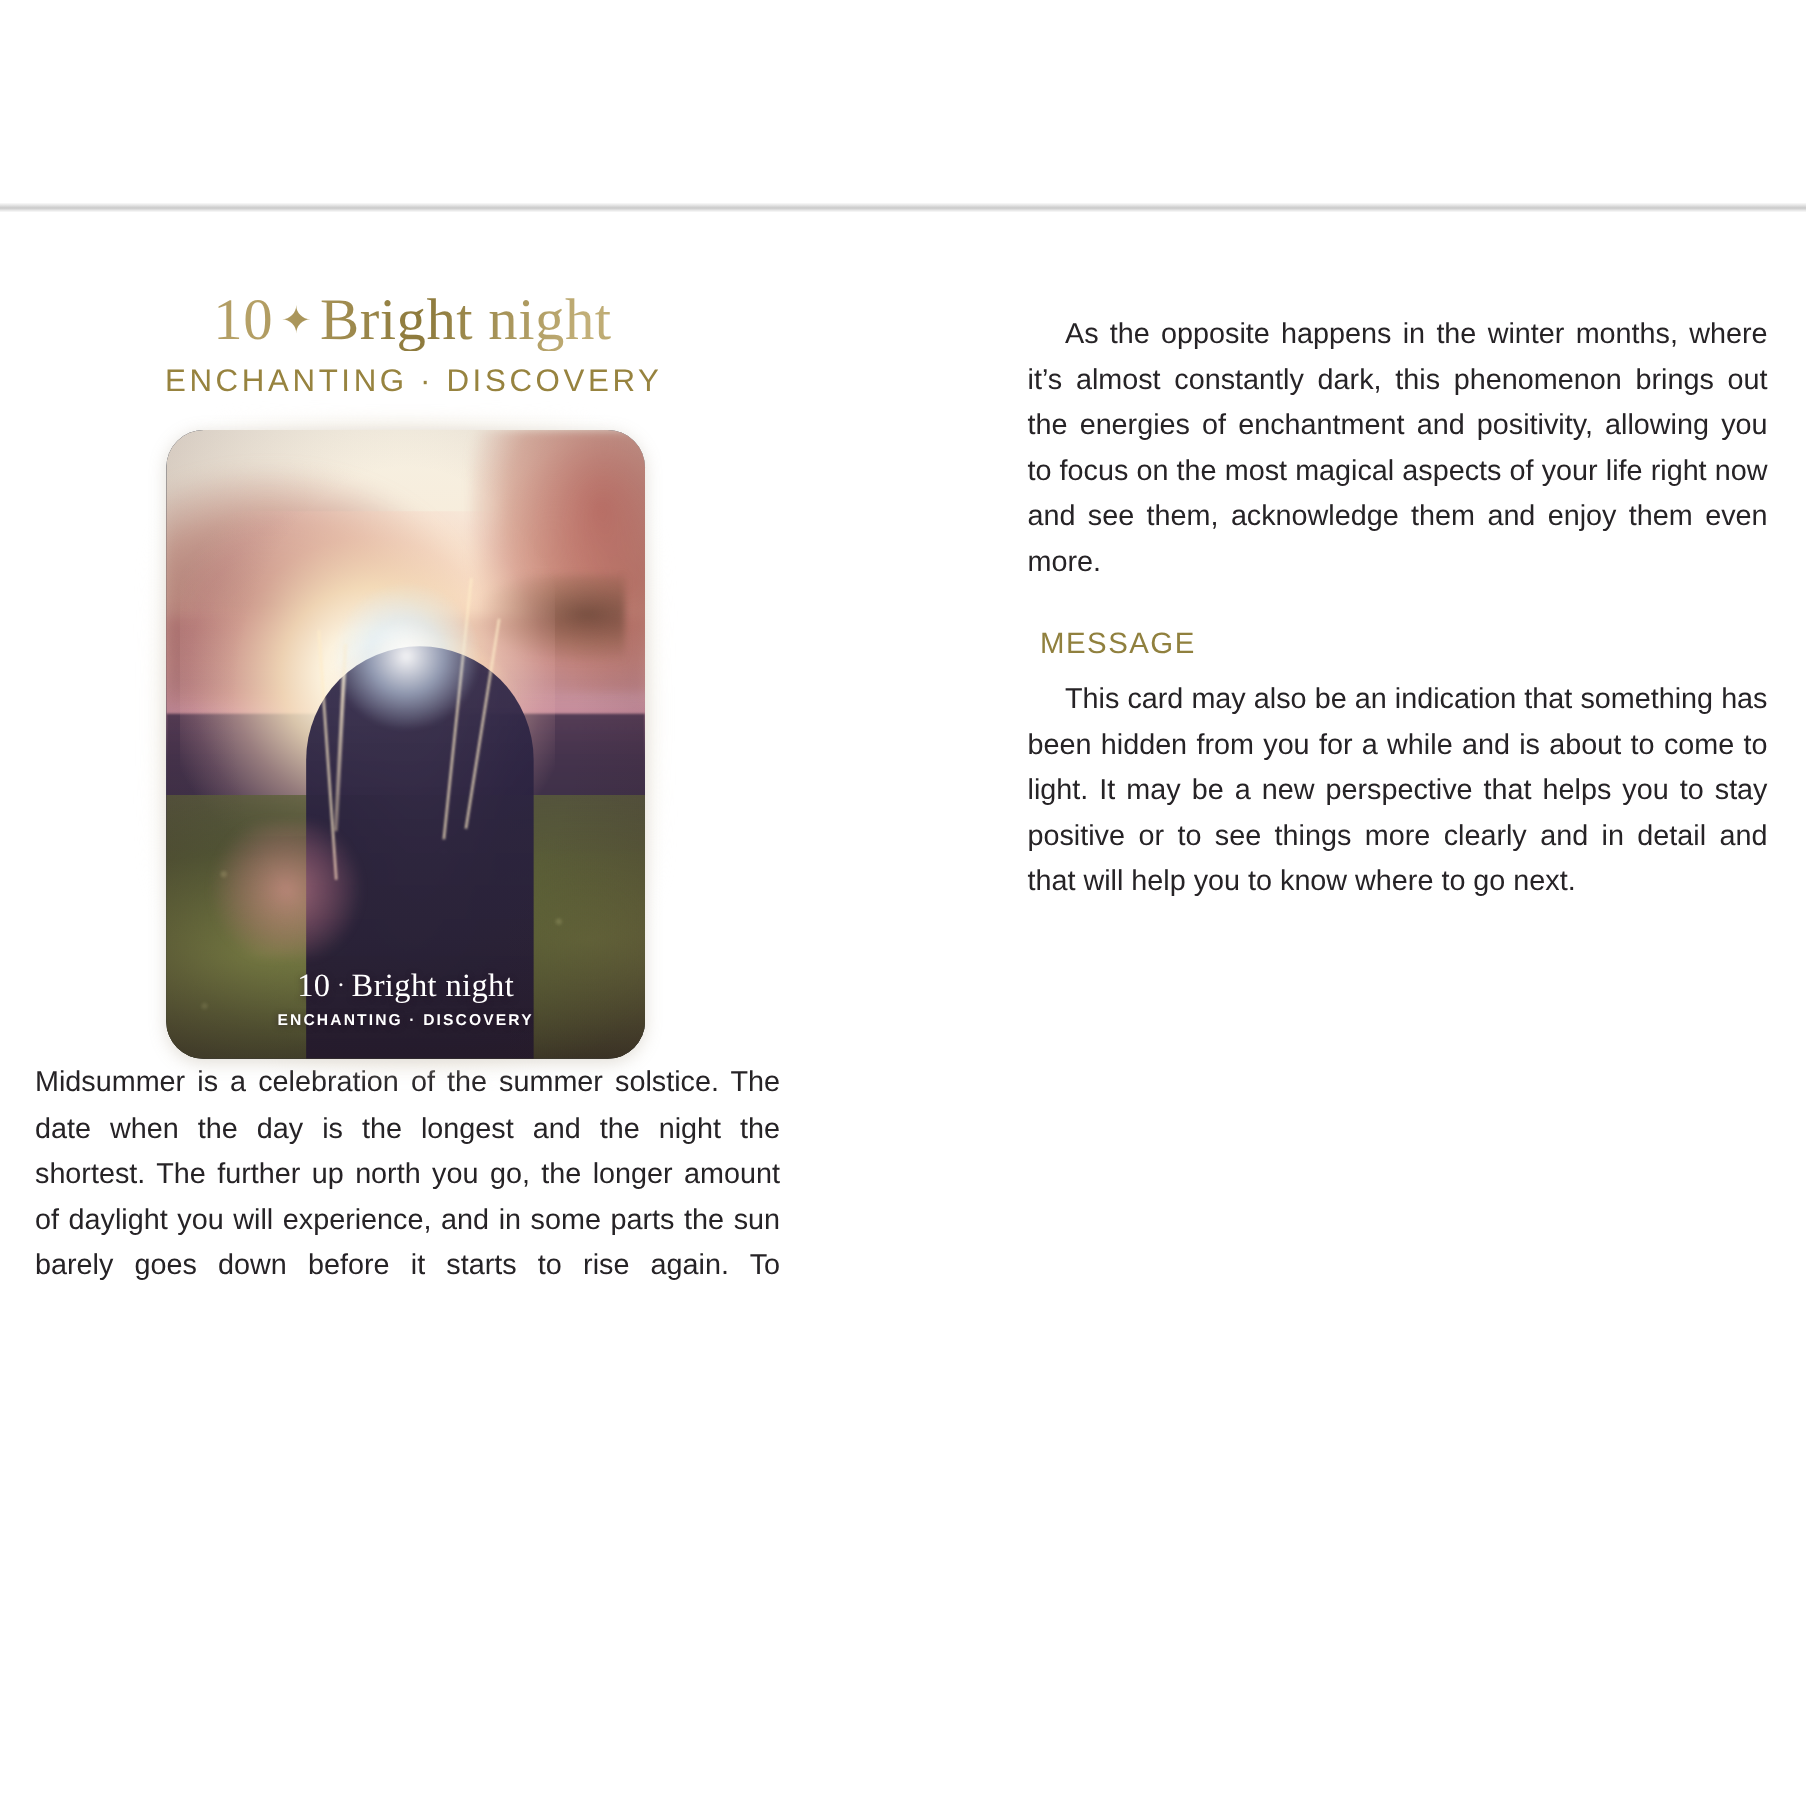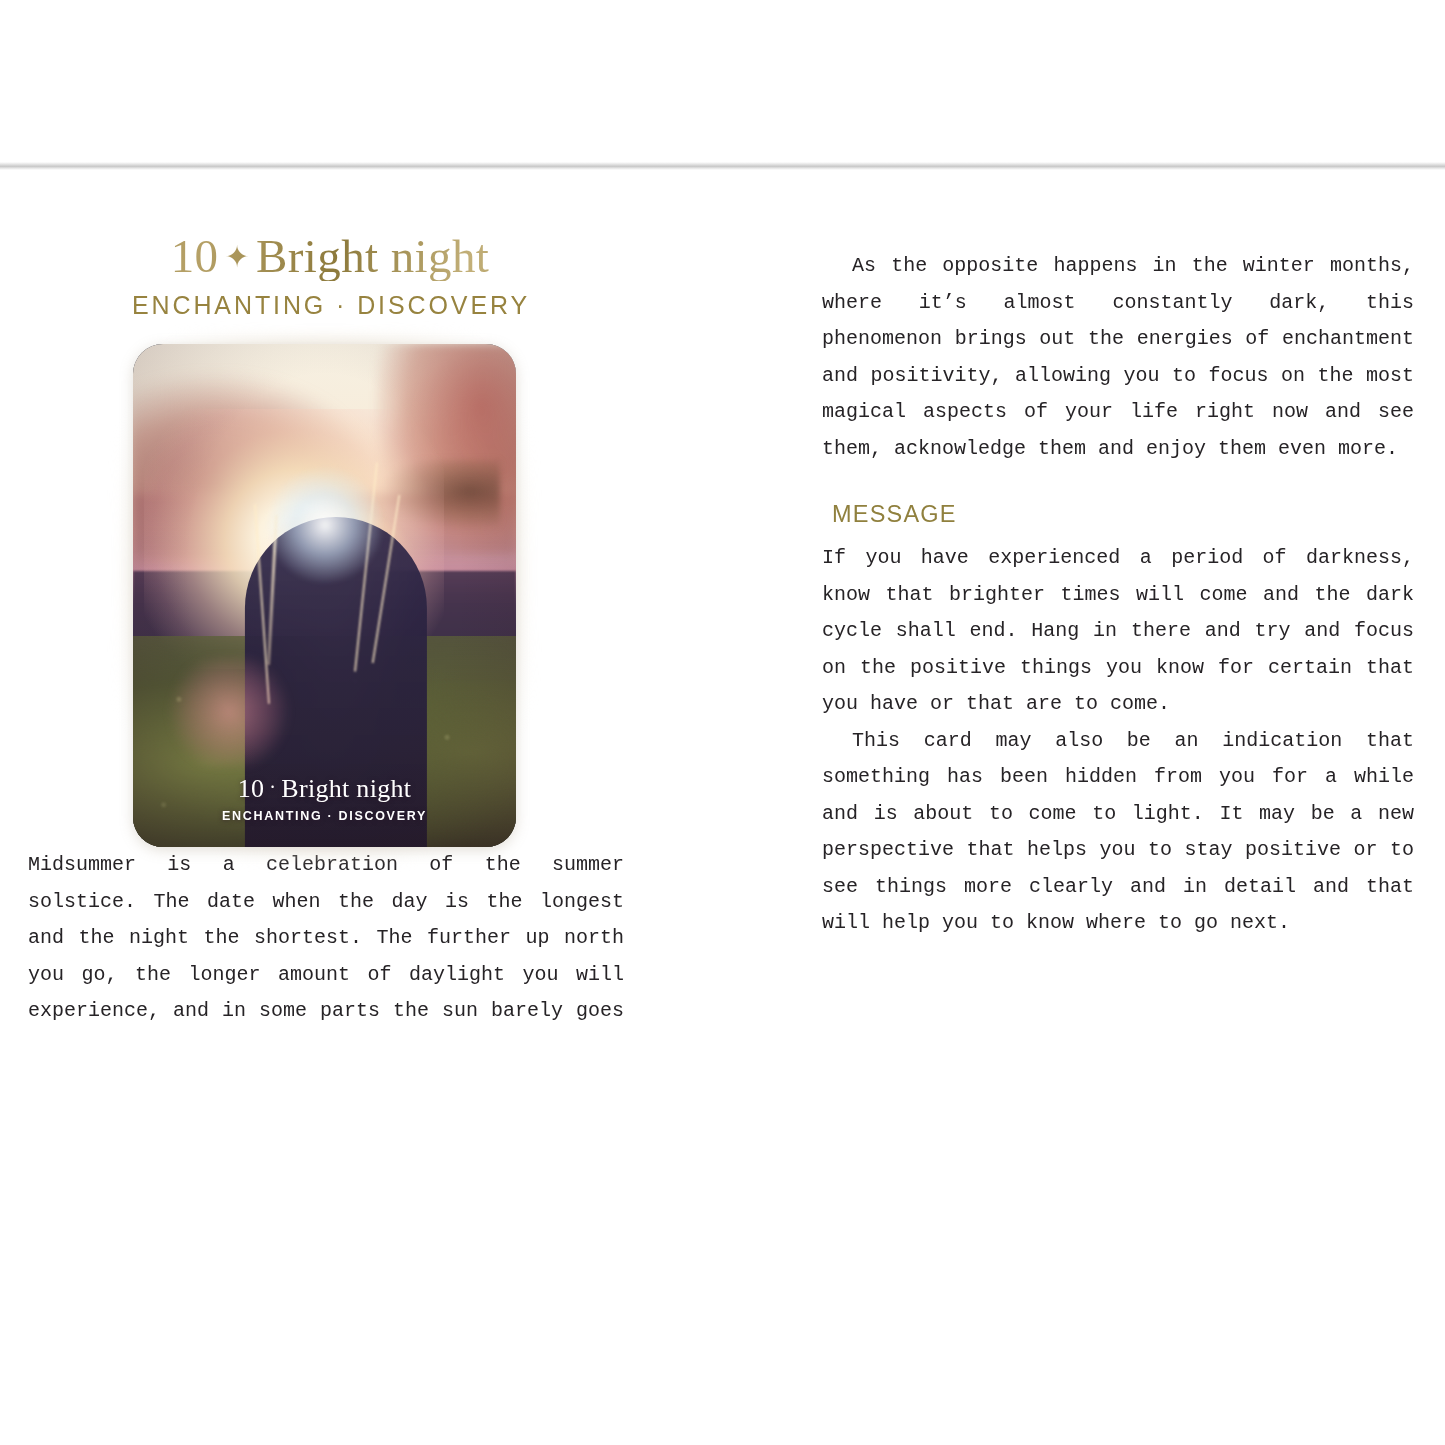--- a/index.html
+++ b/index.html
@@ -282,22 +282,22 @@
     margin-top: 6px;
     font-family: "Liberation Sans", "DejaVu Sans", sans-serif;
     font-size: 12.5px;
     letter-spacing: 1.7px;
     color: #ffffff;
     font-weight: 700;
   }
 
   
   .body-text {
-    font-family: Liberation Mono, monospace;
-    font-size: 20px;
+    font-family: Liberation Sans, sans-serif;
+    font-size: 23px;
     line-height: 36.5px;
     color: #262326;
     text-align: justify;
     text-justify: inter-word;
     margin: 0;
     -webkit-hyphens: none;
     hyphens: none;
   }
   .col-left .body-text { }
   .body-text + .body-text { margin-top: 0; }
@@ -373,20 +373,19 @@
     </div>
 
     <p class="body-text">Midsummer is a celebration of the summer solstice. The date when the day is the longest and the night the shortest. The further up north you go, the longer amount of daylight you will experience, and in some parts the sun barely goes down before it starts to rise again. To experience this is truly mesmerising.</p>
   </div>
 
   <div class="col-right">
     <p class="body-text indent">As the opposite happens in the winter months, where it’s almost constantly dark, this phenomenon brings out the energies of enchantment and positivity, allowing you to focus on the most magical aspects of your life right now and see them, acknowledge them and enjoy them even more.</p>
 
     <h2 class="section-heading">MESSAGE</h2>
 
-    <p class="body-text">If you have experienced a period of darkness, know that brighter times will come and the dark cycle shall end. Hang in there and try and focus on the positive things you know for certain that you have or that are to come.</p>
     <p class="body-text indent">This card may also be an indication that something has been hidden from you for a while and is about to come to light. It may be a new perspective that helps you to stay positive or to see things more clearly and in detail and that will help you to know where to go next.</p>
   </div>
 
   <div class="folio folio-left">32</div>
   <div class="folio folio-right">33</div>
 
 </div>
 
 </body></html>

